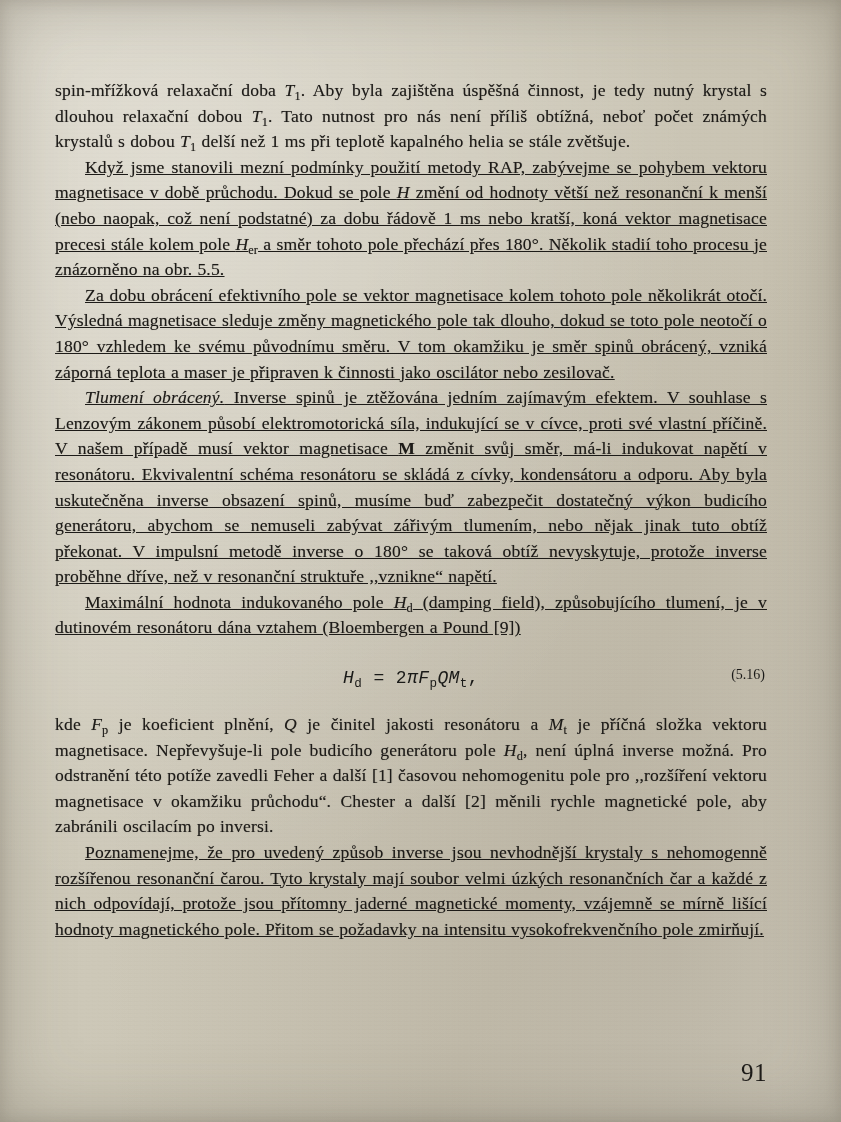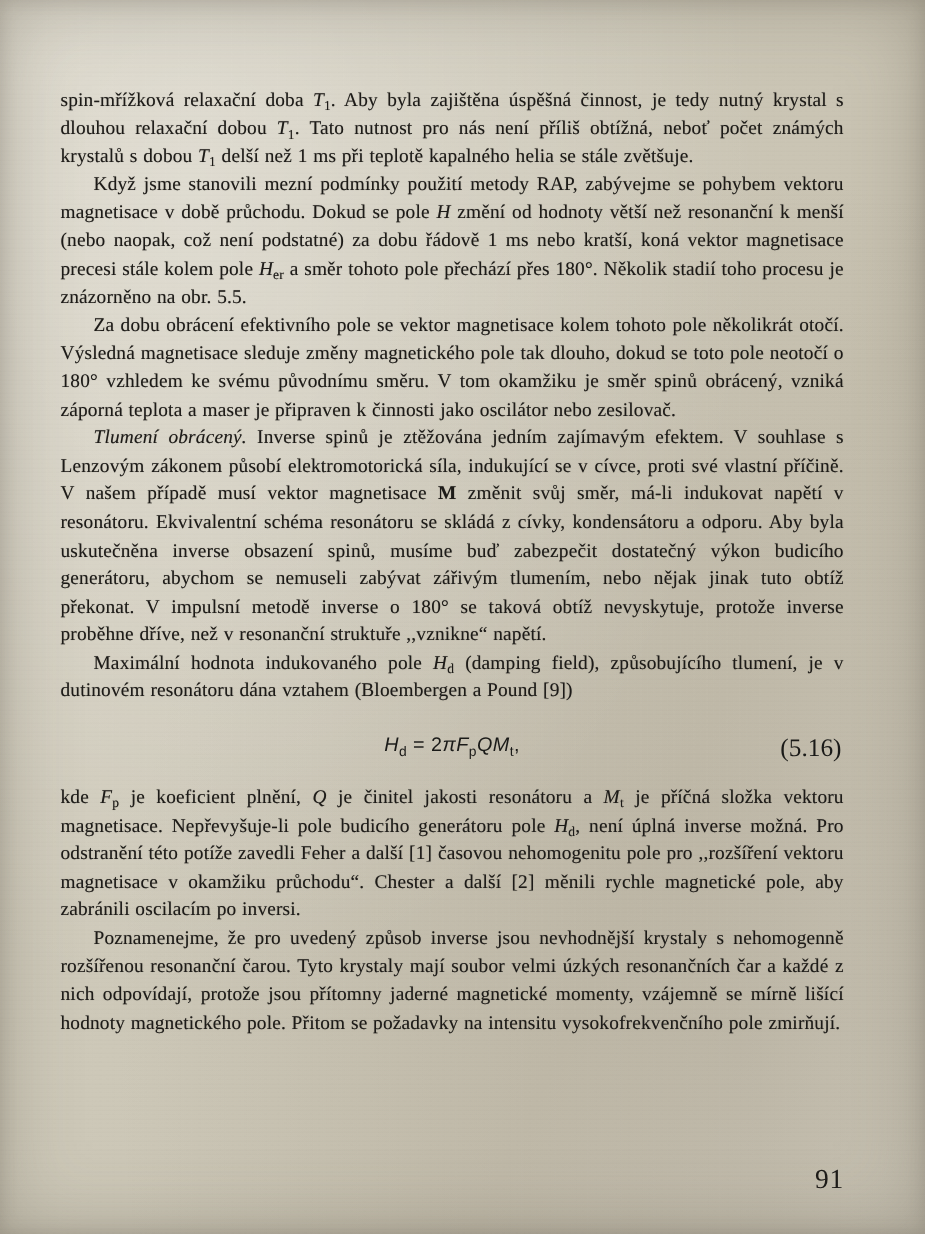--- a/index.html
+++ b/index.html
@@ -50,36 +50,37 @@
     line-height: 1.455;
     text-align: justify;
     text-justify: inter-word;
     letter-spacing: 0.15px;
     word-spacing: 0.6px;
     color: #1d1b18;
     text-shadow: 0 0 0.7px rgba(30,28,24,0.45);
   }
   p.indent {
     text-indent: 30px;
+    text-decoration: underline;
   }
   .eq {
     margin: 26px 0 24px 0;
     position: relative;
     text-align: center;
     font-size: 18px;
   }
   .eq .formula {
-    font-family: Liberation Sans, sans-serif;
+    font-family: Liberation Mono, monospace;
     letter-spacing: 0.4px;
   }
   .eq .num {
     position: absolute;
     right: 2px;
     top: 0;
-    font-size: 23px;
+    font-size: 14px;
   }
   i, .ital { font-style: italic; }
   .bold-m { font-weight: bold; font-style: normal; }
   sub {
     font-size: 0.70em;
     vertical-align: baseline;
     position: relative;
     top: 0.32em;
   }
   .pagenum {

